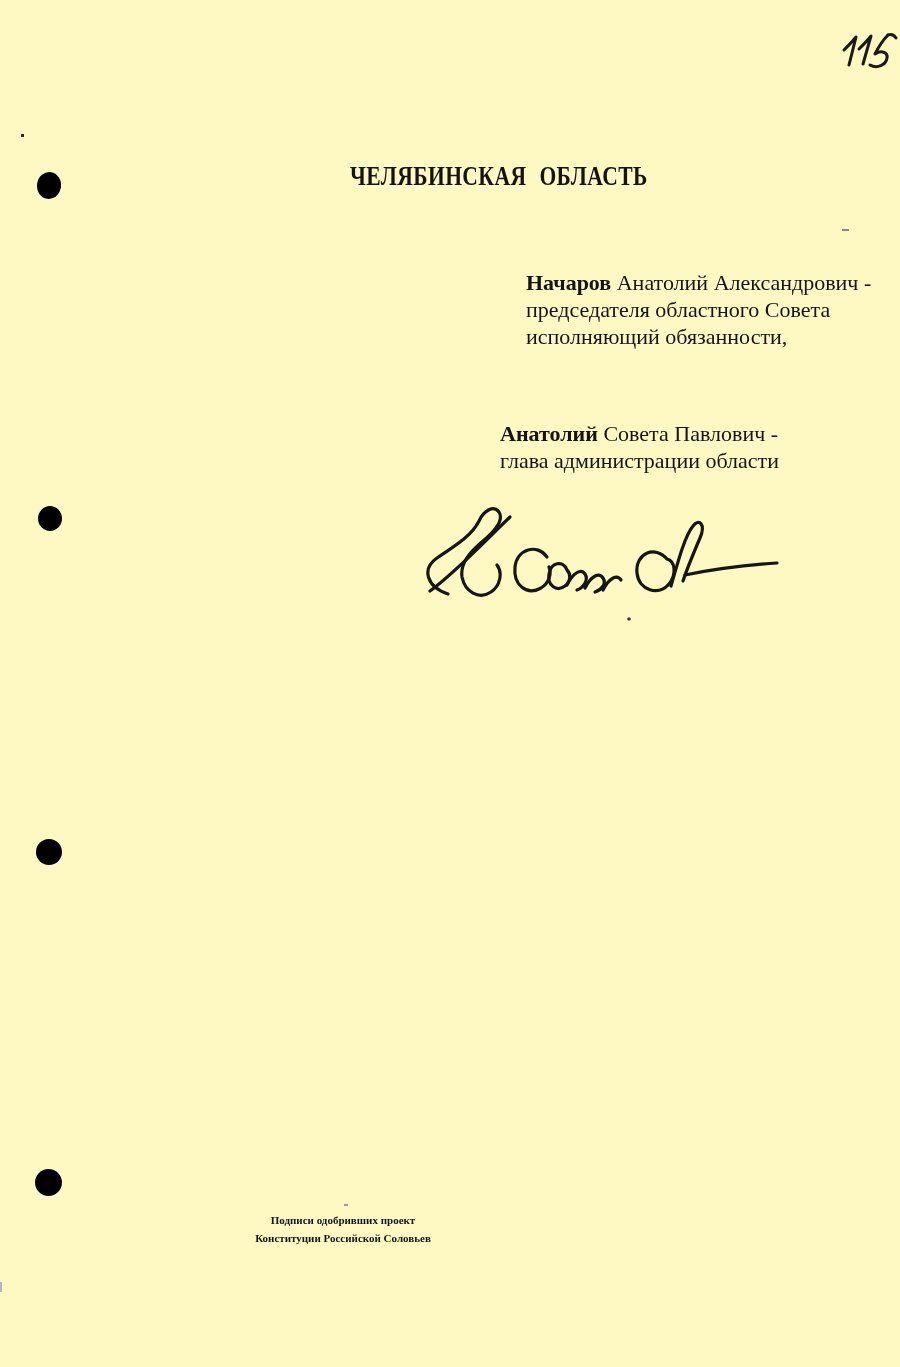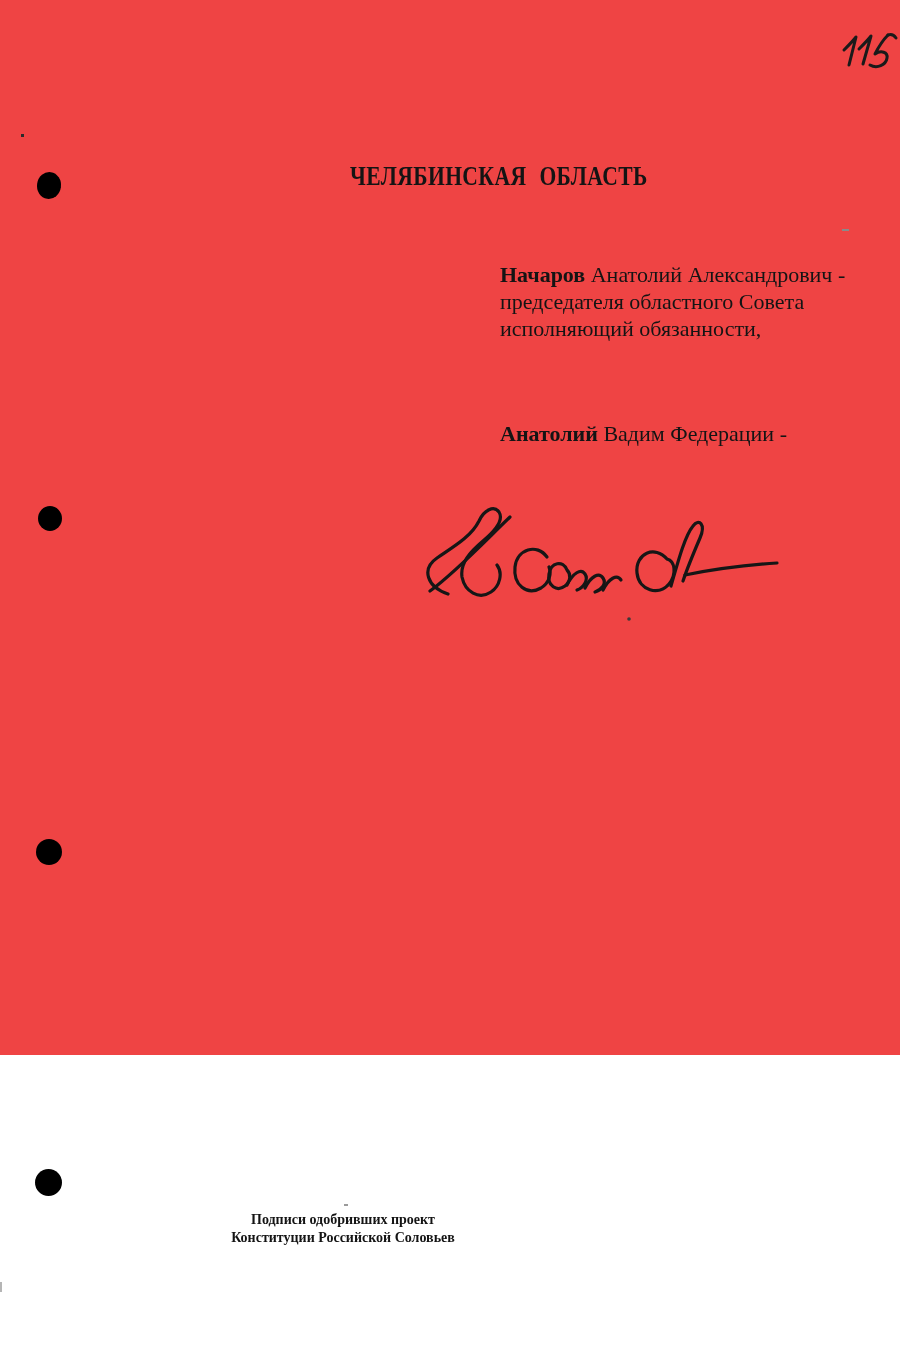--- a/index.html
+++ b/index.html
@@ -4,22 +4,22 @@
 <style>
   html, body {
     margin: 0; padding: 0;
     width: 900px; height: 1367px;
     background: #ffffff;
     font-family: "Liberation Serif", serif;
     overflow: hidden;
   }
   .page {
     position: relative;
-    width: 900px; height: 1055px;
-    background: #ef4444;
+    width: 900px; height: 1367px;
+    background: #fef9c3;
     color: #141414;
   }
   .abs { position: absolute; }
 
   
   .pagenum-svg { left: 836px; top: 32px; width: 62px; height: 42px; }
 
   
   .title {
     left: 350px; top: 162px;
@@ -36,42 +36,42 @@
 
   
   .sig-block {
     left: 500px;
     font-size: 22px;
     line-height: 27px;
     white-space: nowrap;
   }
   .sig-block p { margin: 0; }
   .surname { font-weight: bold; }
-  .block-1 { top: 261px; }
+  .block-1 { top: 269px; margin-left: 26px; }
   .block-2 { top: 420px; }
 
   
   .signature-svg { left: 415px; top: 497px; width: 380px; height: 150px; }
 
   
   .punch {
     background: #000000;
     border-radius: 50%;
   }
   .punch-1 { left: 37px;  top: 172px;  width: 24px; height: 27px; transform: rotate(8deg); }
   .punch-2 { left: 38px;  top: 506px;  width: 24px; height: 25px; }
   .punch-3 { left: 36px;  top: 839px;  width: 26px; height: 26px; }
   .punch-4 { left: 35px;  top: 1169px; width: 27px; height: 27px; }
 
   
   .footer {
     left: 143px; top: 1211px;
     width: 400px;
     text-align: center;
-    font-size: 14px;
+    font-size: 11px;
     font-weight: bold;
     line-height: 18px;
   }
   .footer p { margin: 0; }
 
   
   .speck { background: #2a2a2a; }
   .speck-a { left: 21px;  top: 134px;  width: 3px; height: 3px; }
   .speck-b { left: 842px; top: 229px;  width: 7px; height: 2px; background:#8a8a8a; }
   .speck-d { left: 344px; top: 1204px; width: 4px; height: 2px; background:#9a9a9a; }
@@ -93,21 +93,22 @@
 
   <h1 class="abs title">ЧЕЛЯБИНСКАЯ ОБЛАСТЬ</h1>
 
   <div class="abs sig-block block-1">
     <p><span class="surname">Начаров</span> <span>Анатолий Александрович -</span></p>
     <p>председателя областного Совета</p>
     <p>исполняющий обязанности,</p>
   </div>
 
   <div class="abs sig-block block-2">
-    <p><span class="surname">Анатолий</span> <span>Вадим Федерации -</span></p>
+    <p><span class="surname">Анатолий</span> <span>Совета Павлович -</span></p>
+    <p>глава администрации области</p>
   </div>
 
   <svg class="abs signature-svg" viewBox="0 0 380 150" aria-label="signature">
     <g fill="none" stroke="#161616" stroke-width="3.2" stroke-linecap="round" stroke-linejoin="round">
 
       <path d="M33 97 C12 90 6 72 22 61 C38 50 56 40 64 24 C69 13 79 8 84 15 C89 23 80 34 68 44 C55 55 45 66 47 80 C50 95 64 103 76 95 C85 89 88 76 82 68"></path>
 
       <path d="M15 94 C42 74 72 42 95 20"></path>
 
       <path d="M132 60 C122 46 102 52 100 70 C98 88 112 99 126 91 C134 86 137 77 134 70"></path>

